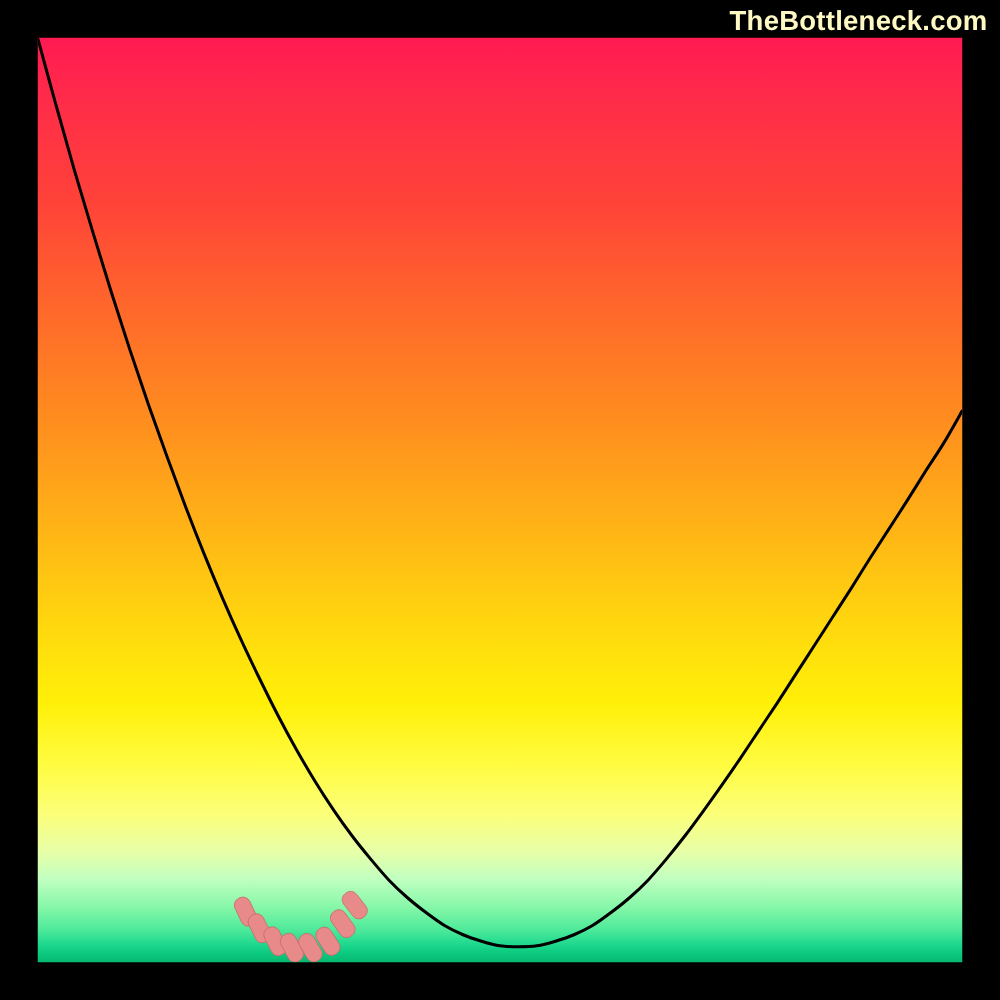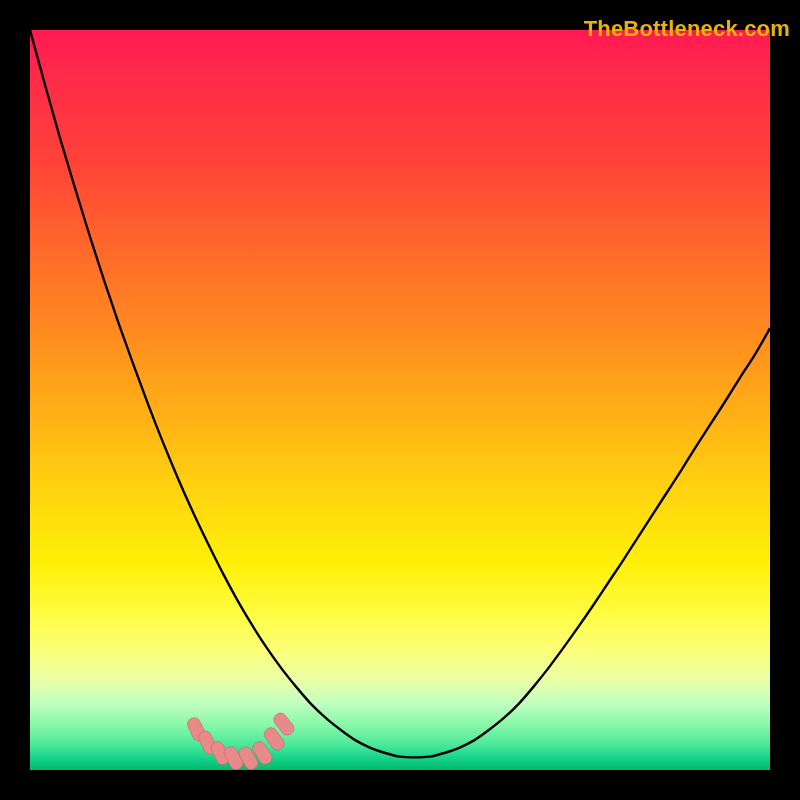--- a/index.html
+++ b/index.html
@@ -14,23 +14,23 @@
   .frame {
     position: absolute;
     top: 0;
     left: 0;
     width: 800px;
     height: 800px;
     background: #000;
   }
   .watermark {
     position: absolute;
-    top: 16px;
+    top: 4px;
     right: 10px;
-    color: #eab308;
+    color: #fef9c3;
     font-size: 22px;
     font-weight: bold;
     letter-spacing: 0.2px;
     z-index: 50;
   }
   .plot {
     position: absolute;
     top: 30px;
     left: 30px;
     width: 740px;

